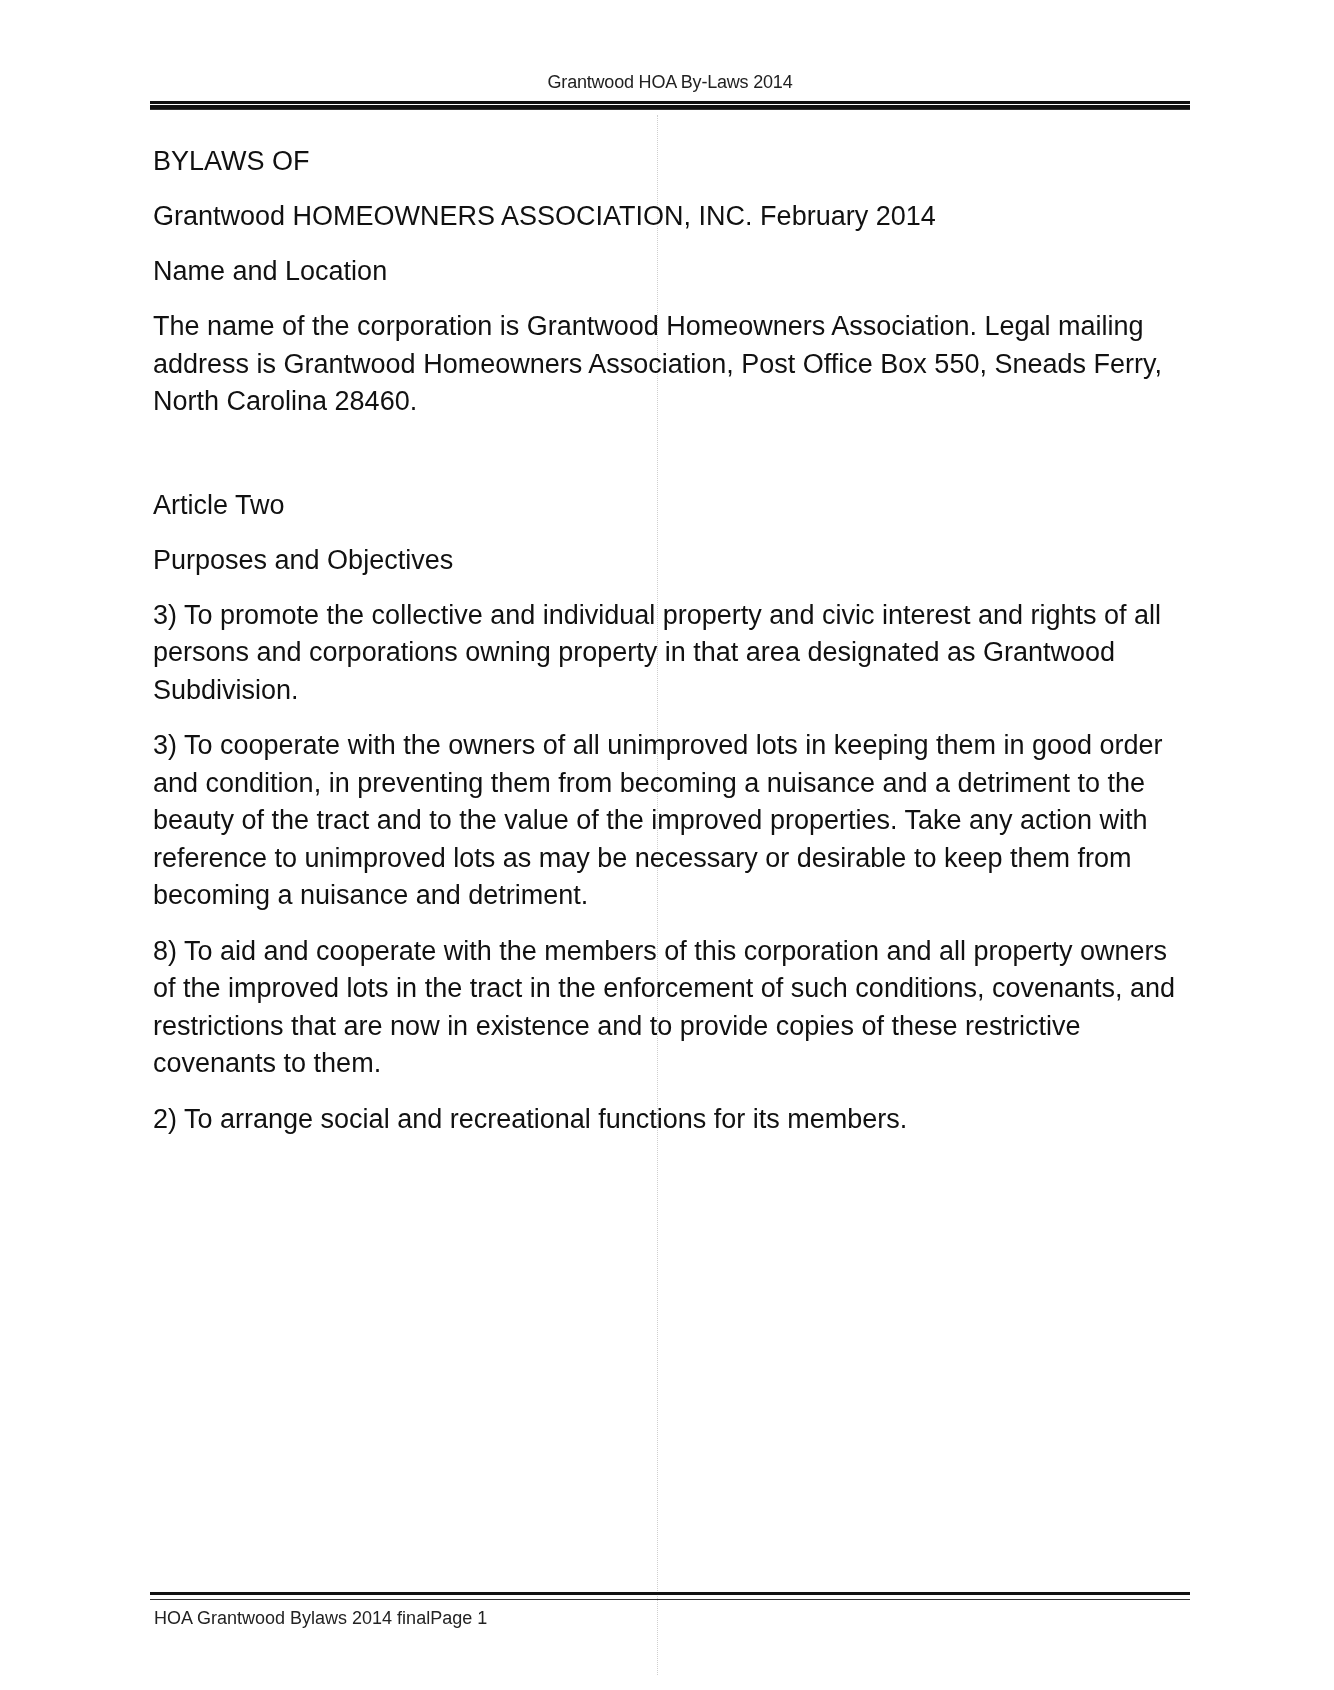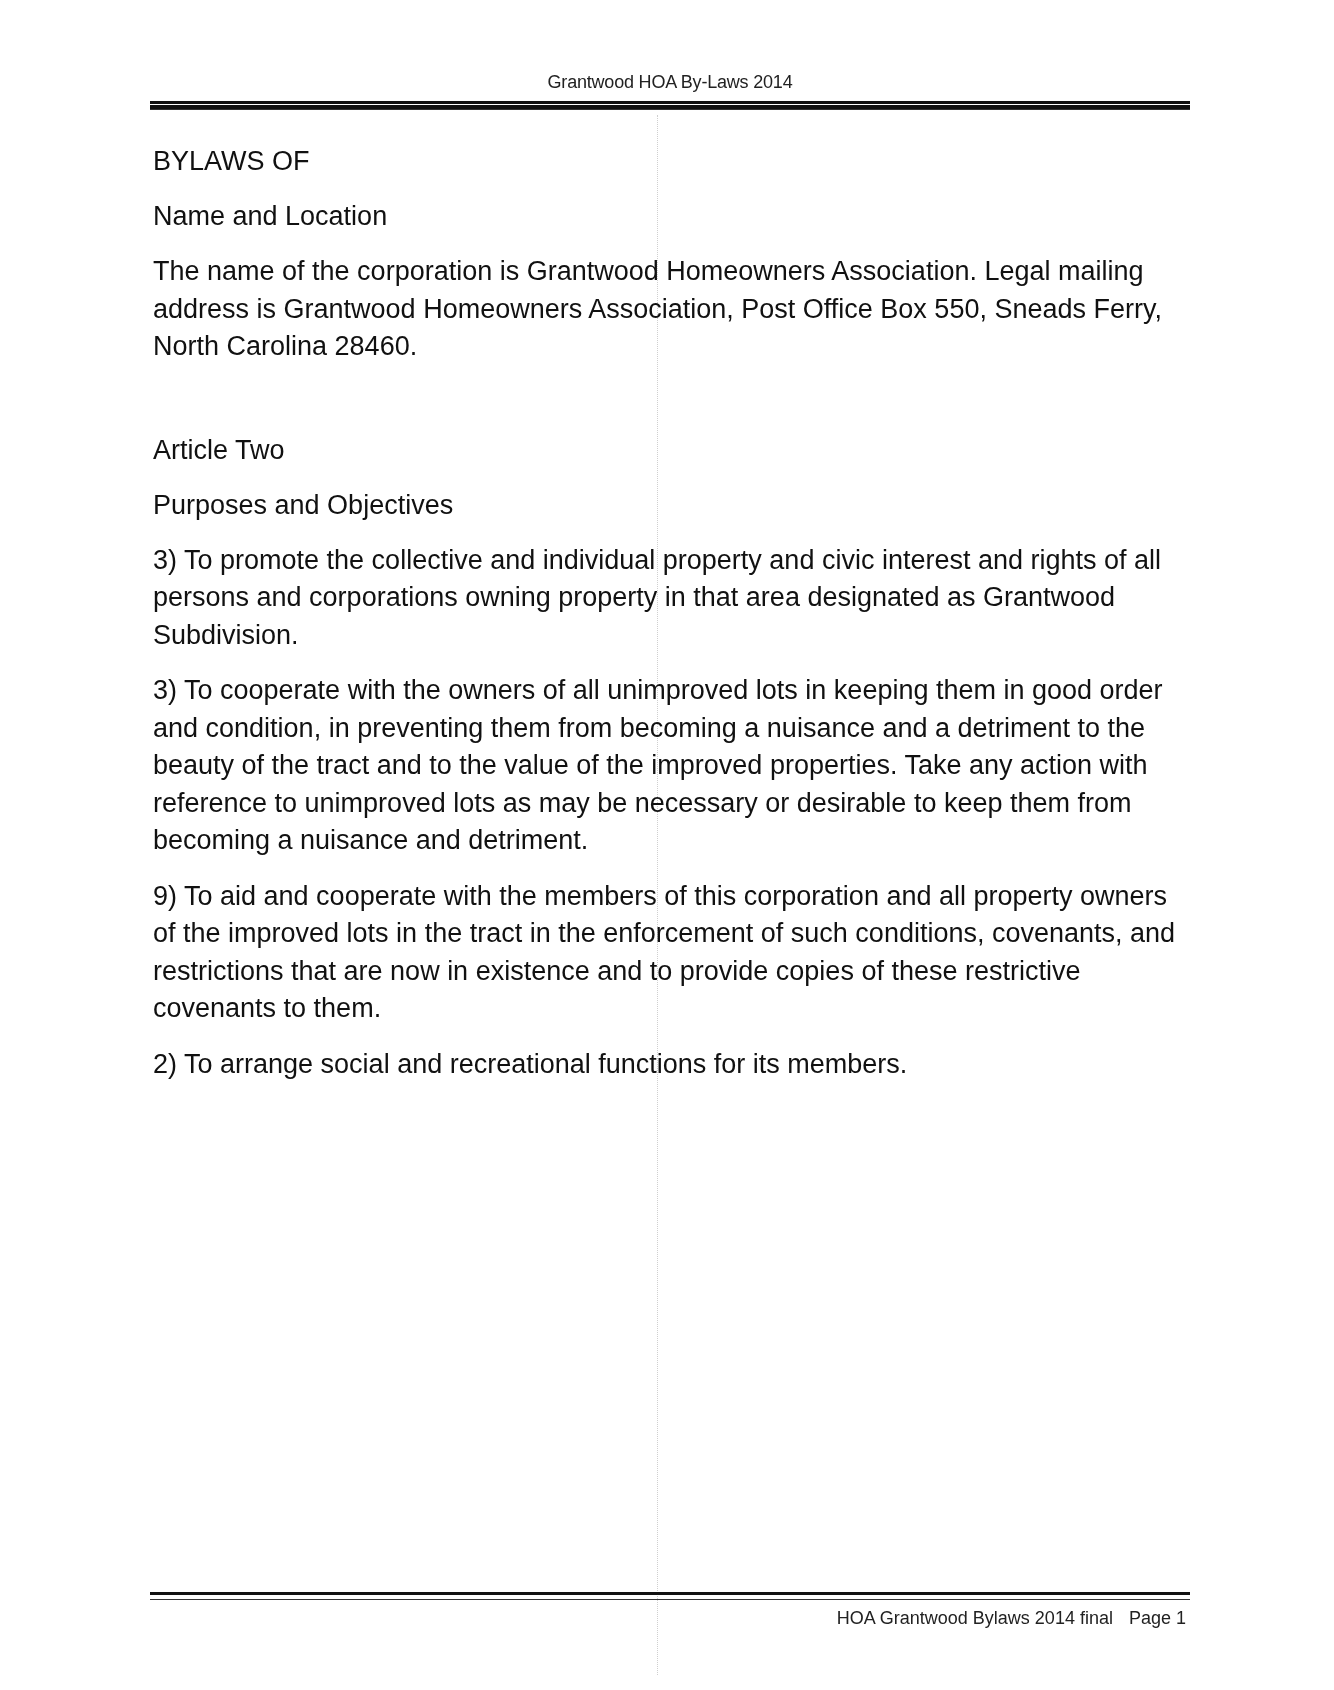--- a/index.html
+++ b/index.html
@@ -15,21 +15,21 @@
       box-sizing: border-box;
     }
     .rule-top::after{ content:""; position:absolute; left:0; right:0; top:2px; height:3px; background:#111; }
     .rule-bottom {
       position: absolute; left: 150px; width: 1040px; top: 1592px; height: 8px;
       border-top: 3px solid #111; border-bottom: 1px solid #333; box-sizing: border-box;
     }
     .running-footer {
       position: absolute; left: 154px; width: 1032px; top: 1608px;
       font-family: "Liberation Sans", sans-serif; font-size: 18px; color: #222;
-      display: flex; justify-content: flex-end; gap: 16px;
+      display: flex; justify-content: flex-start;
     }
     .content {
       position: absolute; left: 153px; width: 1040px; top: 143px;
       font-family: "Liberation Sans", sans-serif; font-size: 27px; line-height: 37.5px; color: #111;
     }
     .heading { font-weight: normal; font-size: 27px; margin: 0 0 18px 0; line-height: 37px; }
     .para { margin: 12px 0 18px 0; }
     .spacer { height: 48px; }
     .fold {
       position: absolute; left: 657px; top: 115px; width: 0; height: 1560px;
@@ -40,32 +40,33 @@
 <body>
 
 <div class="page">
   <div class="fold"></div>
 
   <div class="running-header">Grantwood HOA By-Laws 2014</div>
   <div class="rule-top"></div>
 
   <div class="content">
     <div class="heading">BYLAWS OF</div>
+    <div class="heading">Grantwood HOMEOWNERS ASSOCIATION, INC. February 2014</div>
 
     <div class="heading">Name and Location</div>
     <p class="para">The name of the corporation is Grantwood Homeowners Association. Legal mailing address is Grantwood Homeowners Association, Post Office Box 550, Sneads Ferry, North Carolina 28460.</p>
 
     <div class="spacer"></div>
 
     <div class="heading">Article Two</div>
     <div class="heading">Purposes and Objectives</div>
 
     <p class="para">3) To promote the collective and individual property and civic interest and rights of all persons and corporations owning property in that area designated as Grantwood Subdivision.</p>
     <p class="para">3) To cooperate with the owners of all unimproved lots in keeping them in good order and condition, in preventing them from becoming a nuisance and a detriment to the beauty of the tract and to the value of the improved properties. Take any action with reference to unimproved lots as may be necessary or desirable to keep them from becoming a nuisance and detriment.</p>
-    <p class="para">9) To aid and cooperate with the members of this corporation and all property owners of the improved lots in the tract in the enforcement of such conditions, covenants, and restrictions that are now in existence and to provide copies of these restrictive covenants to them.</p>
+    <p class="para">8) To aid and cooperate with the members of this corporation and all property owners of the improved lots in the tract in the enforcement of such conditions, covenants, and restrictions that are now in existence and to provide copies of these restrictive covenants to them.</p>
     <p class="para">2) To arrange social and recreational functions for its members.</p>
   </div>
 
   <div class="rule-bottom"></div>
   <div class="running-footer">
     <span>HOA Grantwood Bylaws 2014 final</span>
     <span>Page 1</span>
   </div>
 </div>
 

